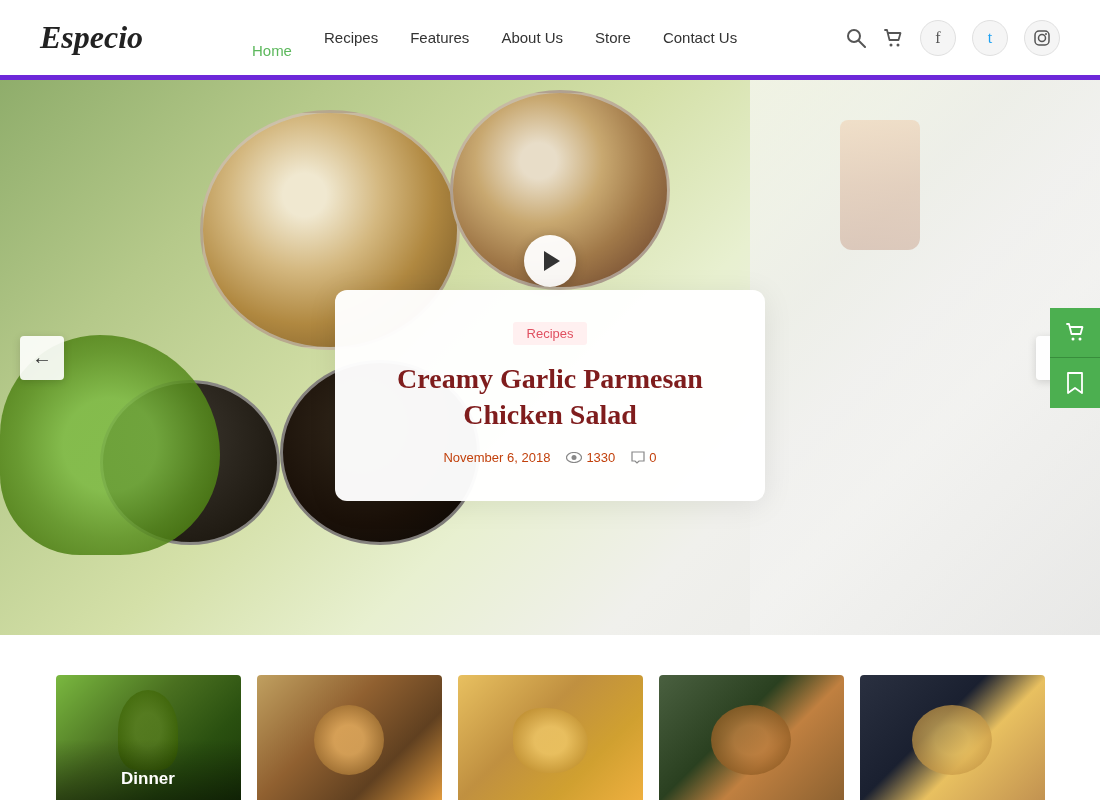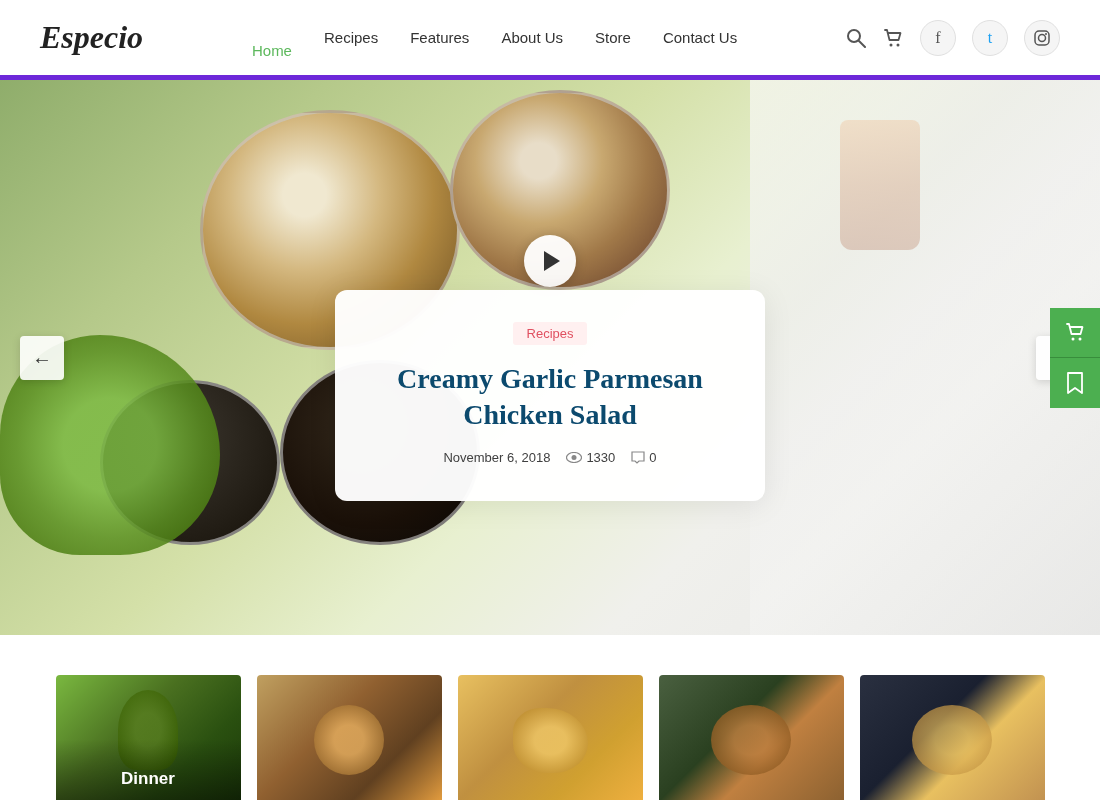--- a/index.html
+++ b/index.html
@@ -186,32 +186,32 @@
       font-family: Arial, sans-serif;
       font-size: 13px;
       padding: 4px 14px;
       border-radius: 3px;
       margin-bottom: 16px;
     }
     .card-title {
       font-family: Georgia, serif;
       font-size: 28px;
       font-weight: bold;
-      color: #0c4a6e;
+      color: #7f1d1d;
       line-height: 1.3;
       margin-bottom: 16px;
     }
     .card-meta {
       display: flex;
       align-items: center;
       justify-content: center;
       gap: 16px;
       font-family: Arial, sans-serif;
       font-size: 13px;
-      color: #404040;
+      color: #c2410c;
     }
     .card-meta span { display: flex; align-items: center; gap: 4px; }
 
     
     .side-btns {
       position: absolute;
       right: 0;
       top: 50%;
       transform: translateY(-50%);
       display: flex;

